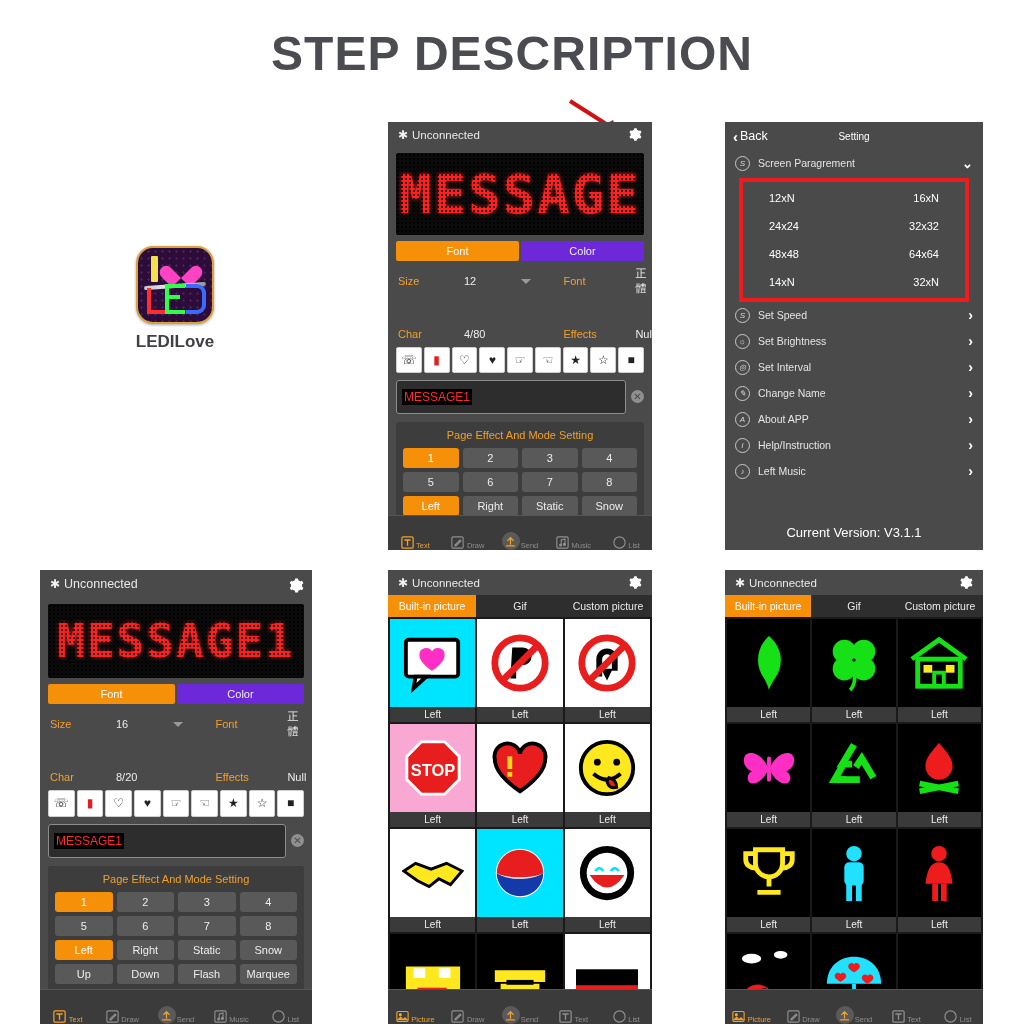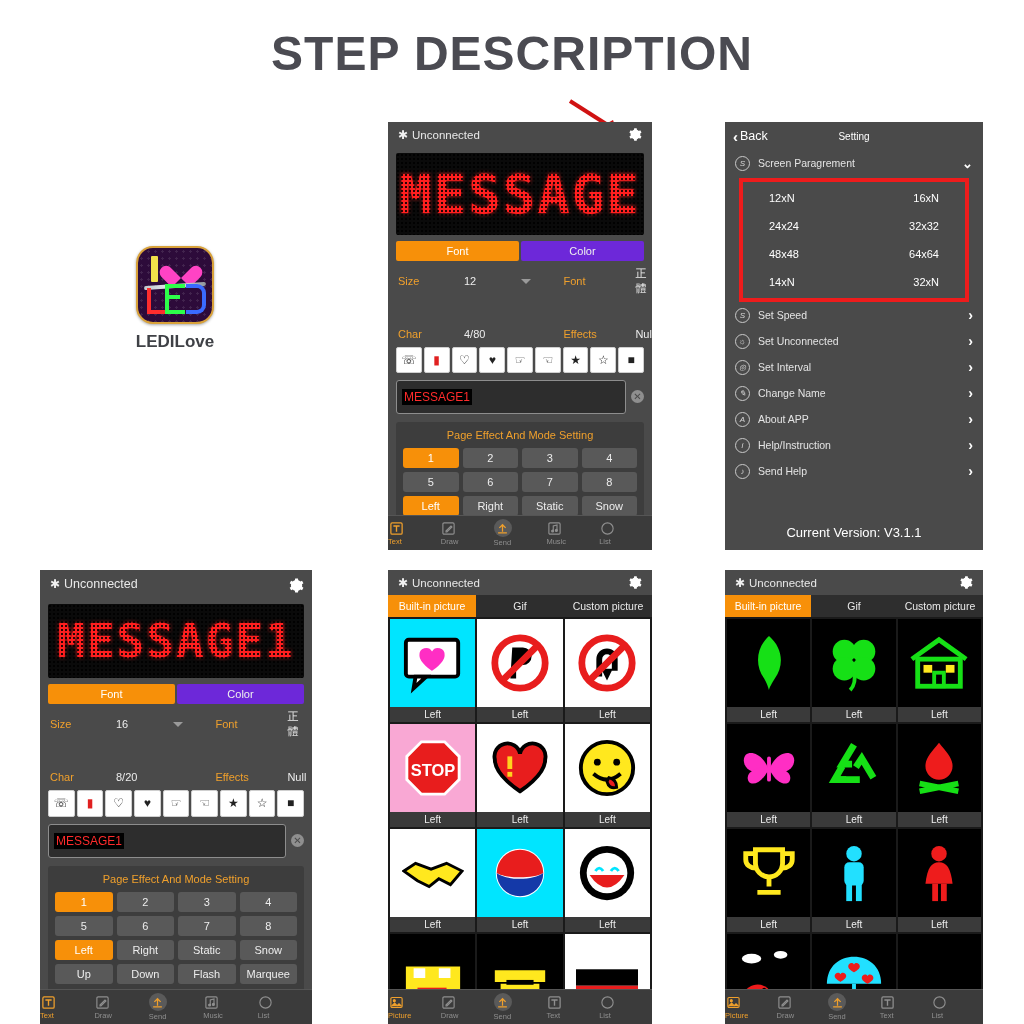--- a/index.html
+++ b/index.html
@@ -108,21 +108,21 @@
   .effect-panel{margin:8px 8px 0 8px;background:#3d3d3d;border-radius:3px;padding:7px 7px 9px 7px;}
   .effect-title{text-align:center;color:#f0a02c;font-size:11px;margin-bottom:7px;}
   .effect-grid{display:grid;grid-template-columns:repeat(4,1fr);gap:4px;}
   .ebtn{background:#595959;border-radius:3px;text-align:center;color:#ededed;font-size:11px;padding:4px 0;}
   .ebtn.on{background:#f79009;color:#fff;}
 
   .tabbar{
     position:absolute;left:0;right:0;bottom:0;height:34px;background:#3b3b3b;
     display:flex;border-top:1px solid #555;
   }
-  .tabitem{flex:1;display:flex;flex-direction:column;align-items:flex-start;justify-content:center;gap:1px;}
+  .tabitem{flex:1;display:flex;flex-direction:row;align-items:flex-end;justify-content:center;gap:1px;}
   .tabitem .tlabel{font-size:7.5px;color:#8f8f8f;}
   .tabitem.active .tlabel{color:#f0a02c;}
   .ticon{width:16px;height:16px;display:flex;align-items:center;justify-content:center;}
   .ticon svg{display:block;}
 
   
   .set-header{height:28px;display:flex;align-items:center;position:relative;color:#fff;}
   .set-back{display:flex;align-items:center;gap:2px;font-size:12.5px;padding-left:8px;}
   .chev-left{font-size:15px;font-weight:bold;line-height:1;}
   .set-title{position:absolute;left:0;right:0;text-align:center;font-size:10px;}
@@ -332,21 +332,21 @@
   </div>
 
   <div id="setrows">
       <div class="set-row">
         <span class="cir-icon">S</span>
         <span class="rowlabel">Set Speed</span>
         <span class="chev-right">›</span>
       </div>
       <div class="set-row">
         <span class="cir-icon">☼</span>
-        <span class="rowlabel">Set Unconnected</span>
+        <span class="rowlabel">Set Brightness</span>
         <span class="chev-right">›</span>
       </div>
       <div class="set-row">
         <span class="cir-icon">◎</span>
         <span class="rowlabel">Set Interval</span>
         <span class="chev-right">›</span>
       </div>
       <div class="set-row">
         <span class="cir-icon">✎</span>
         <span class="rowlabel">Change Name</span>
@@ -357,21 +357,21 @@
         <span class="rowlabel">About APP</span>
         <span class="chev-right">›</span>
       </div>
       <div class="set-row">
         <span class="cir-icon">i</span>
         <span class="rowlabel">Help/Instruction</span>
         <span class="chev-right">›</span>
       </div>
       <div class="set-row">
         <span class="cir-icon">♪</span>
-        <span class="rowlabel">Send Help</span>
+        <span class="rowlabel">Left Music</span>
         <span class="chev-right">›</span>
       </div>
     </div>
 
   <div class="version">Current Version: V3.1.1</div>
 </div>
 
 <div class="phone" id="p3" style="left:40px;top:570px;width:272px;height:454px;">
   <div class="statusbar" style="height:28px;font-size:12.5px;">
     <div class="left">

